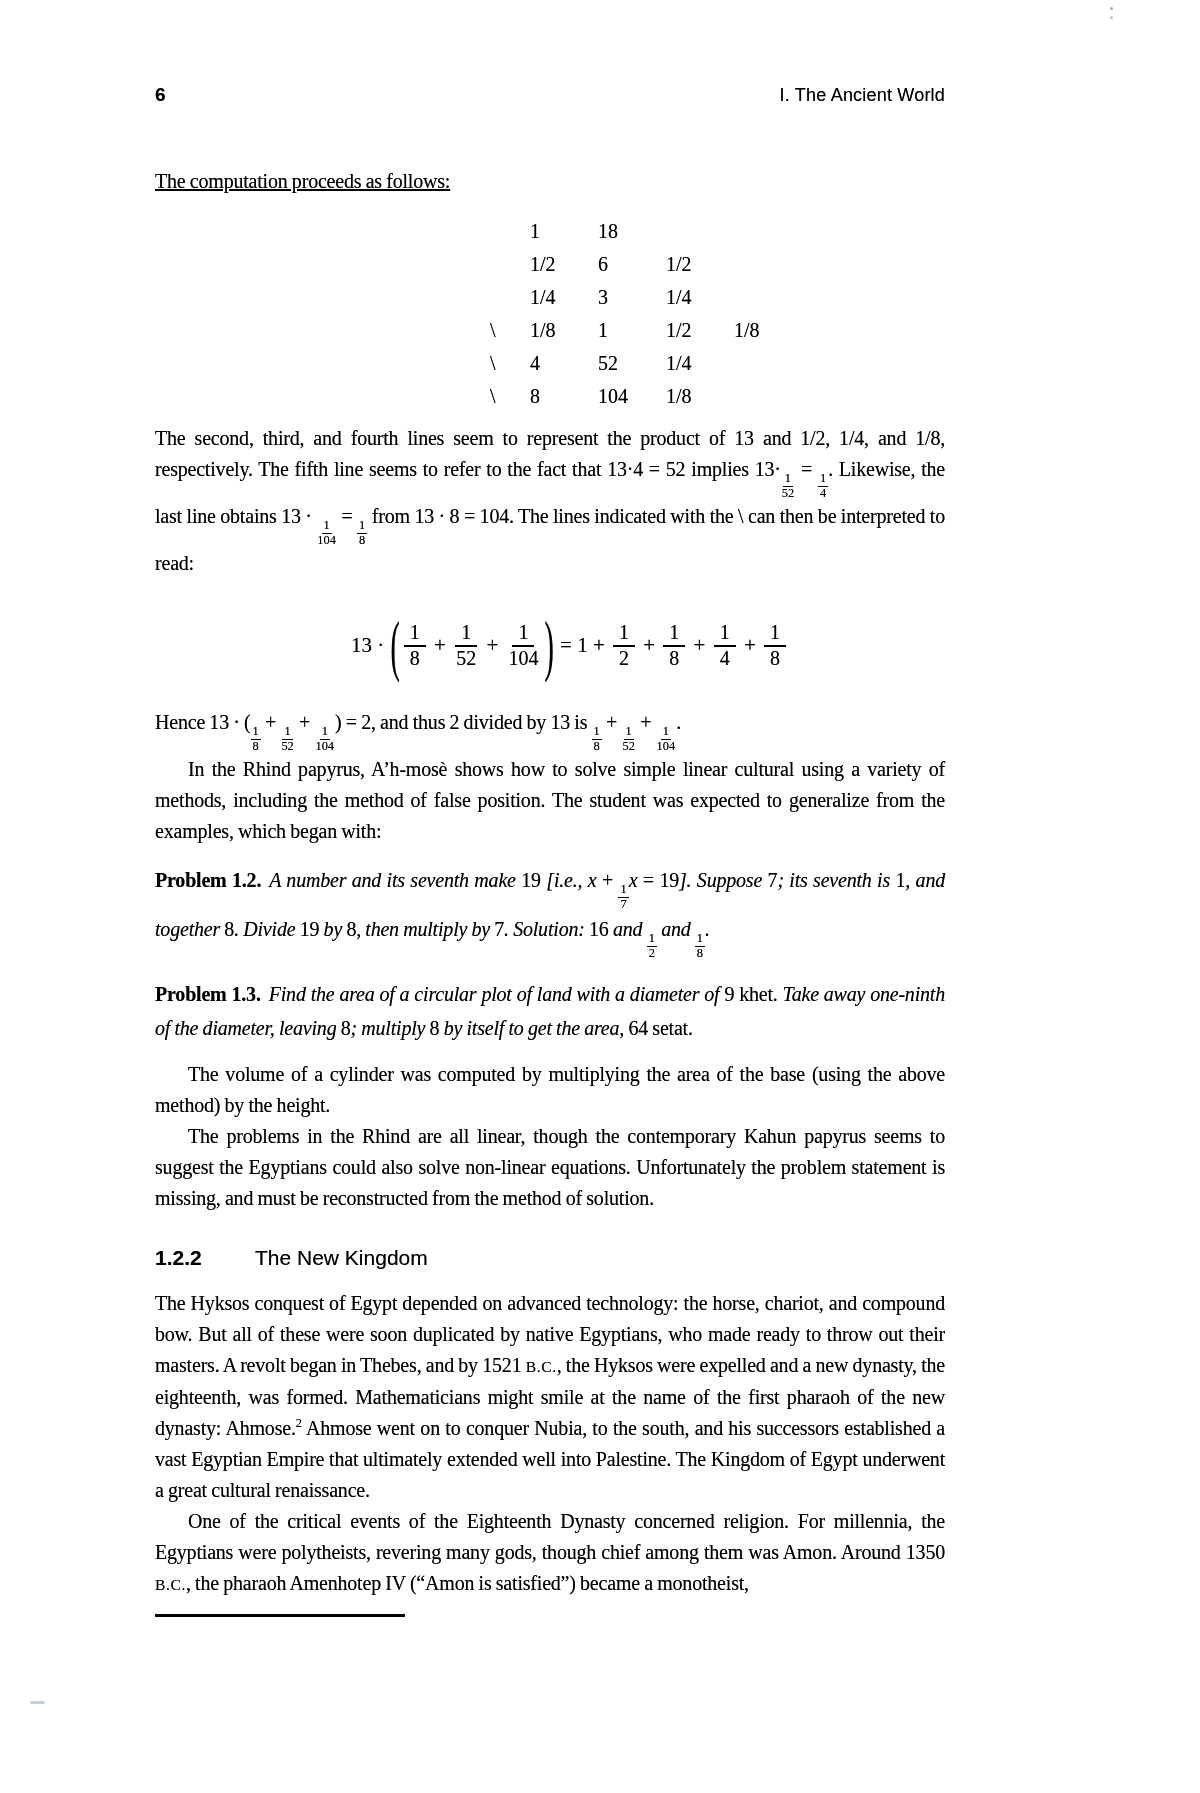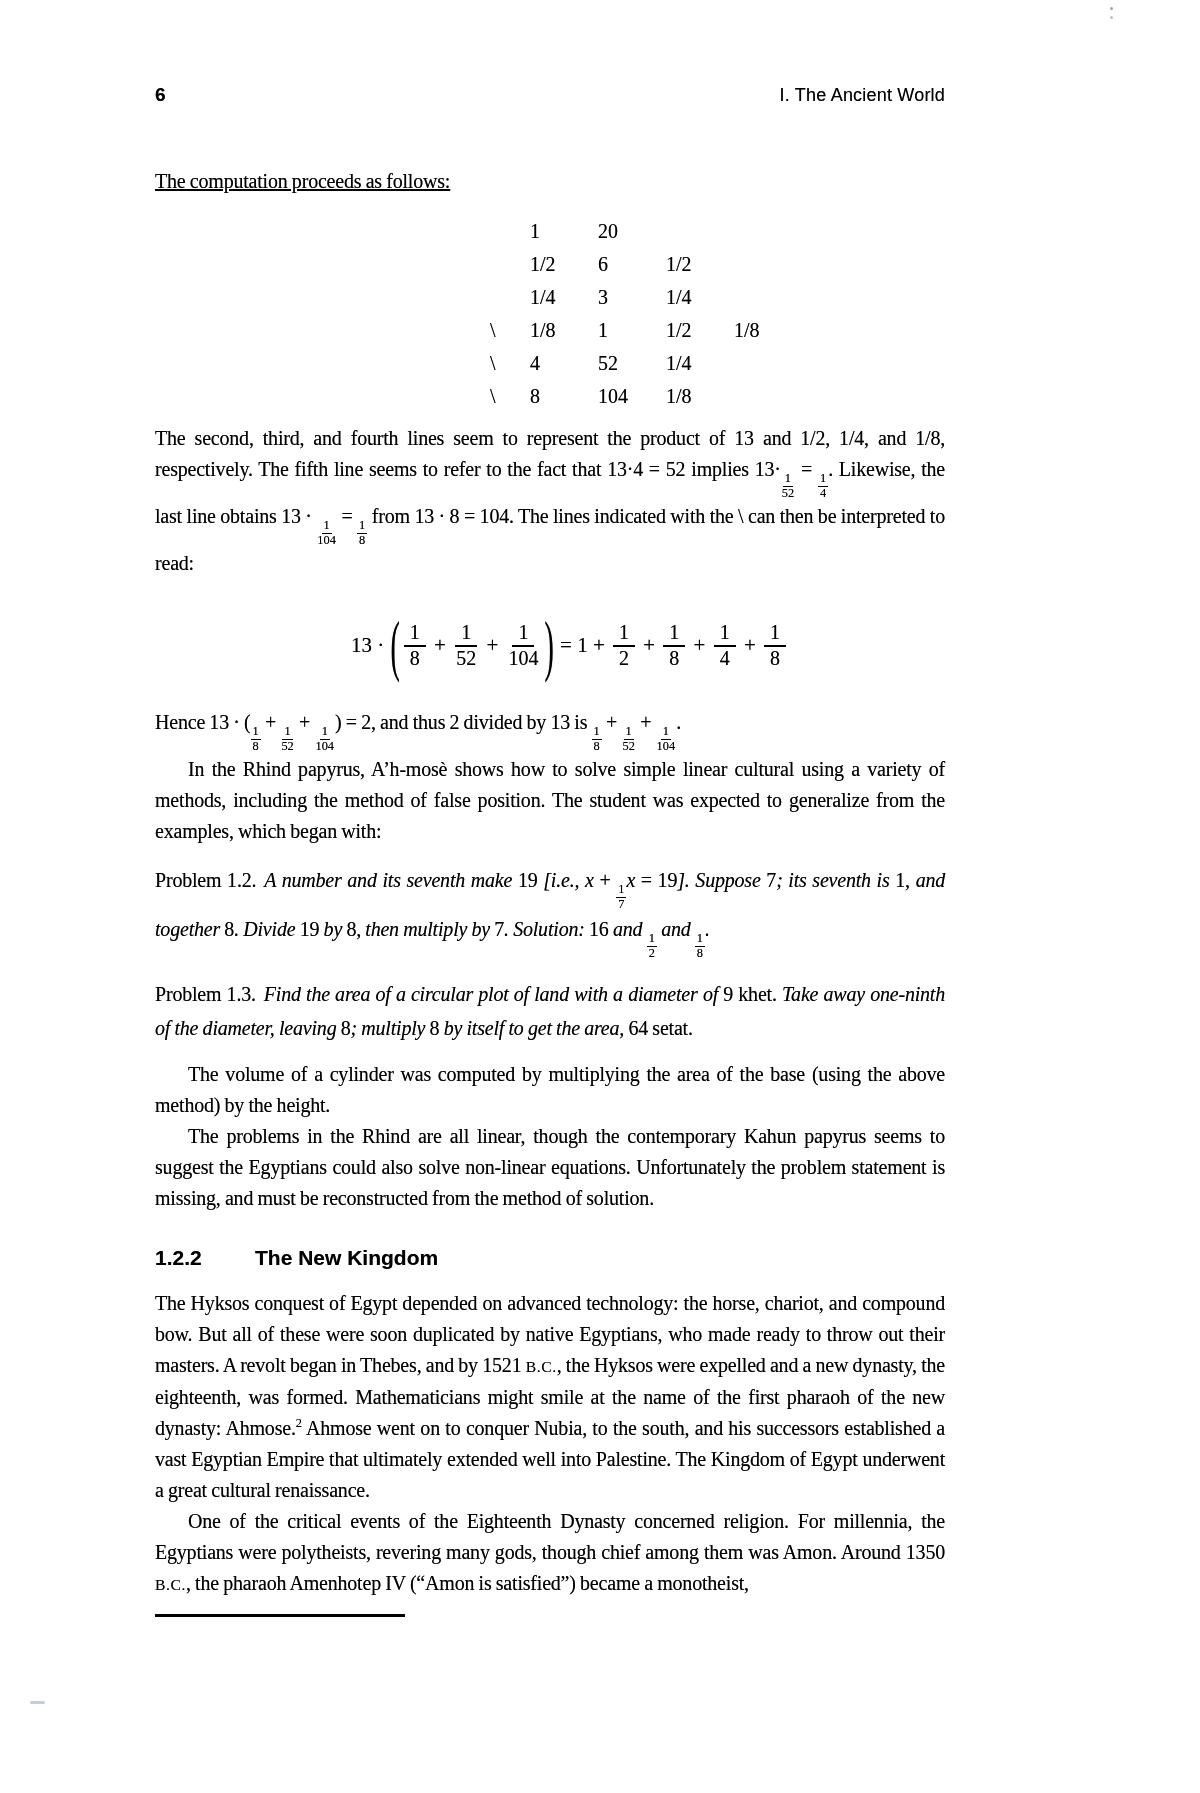--- a/index.html
+++ b/index.html
@@ -42,33 +42,33 @@
   
   .equation{display:flex;align-items:center;justify-content:center;
             margin:24px 0 18px 40px;font-size:21px;height:86px;}
   .equation span{white-space:pre;}
   .bigparen{display:inline-block;transform:scaleY(2.4);transform-origin:center;
             font-size:28px;line-height:1;margin:0 1px;font-weight:400;}
 
   
   .problem{margin:16px 0 0 0;font-size:20px;line-height:34px;text-align:justify;
            letter-spacing:-.2px;word-spacing:-.5px;}
-  .problem-label{font-weight:400;margin-right:8px;font-style:normal;}
+  .problem-label{font-weight:700;margin-right:8px;font-style:normal;}
   .seg-italic{font-style:italic;}
   .seg-roman{font-style:normal;}
   .seg-sup{vertical-align:super;font-size:0.62em;line-height:0;}
   .seg-smallcaps{font-size:0.78em;letter-spacing:.6px;}
 
   .mt12{margin-top:12px;} .mt14{margin-top:14px;}
 
   
   .section-heading{margin:32px 0 18px 0;font-family:"Liberation Sans",sans-serif;
                    font-size:21px;font-weight:700;letter-spacing:0;display:flex;}
   .sec-num{width:100px;font-weight:600;}
-  .sec-title{font-weight:700;}
+  .sec-title{font-weight:400;}
 
   
   .footnote-block{margin-top:14px;}
   .footnote-rule{width:250px;border:0;border-top:3px solid #000;margin:0 0 8px 0;}
   .footnote-text{margin:0;font-size:17px;line-height:24px;text-indent:22px;
                  letter-spacing:-.1px;}
 
   
   .artifact{position:absolute;pointer-events:none;}
   .artifact-top{top:7px;left:1110px;width:3px;height:3px;background:#8a93a3;
@@ -89,21 +89,21 @@
       <span class="folio">6</span>
       <span class="running-head">I.  The Ancient World</span>
     </div>
 
     <p class="body-par intro">The computation proceeds as follows:</p>
 
     <div class="comp-table">
       <div class="t-row">
           <span class="t-mark"></span>
           <span class="t-c">1</span>
-          <span class="t-c">20</span>
+          <span class="t-c">18</span>
           <span class="t-c"></span>
           <span class="t-c"></span>
         </div>
       <div class="t-row">
           <span class="t-mark"></span>
           <span class="t-c">1/2</span>
           <span class="t-c">6</span>
           <span class="t-c">1/2</span>
           <span class="t-c"></span>
         </div>

